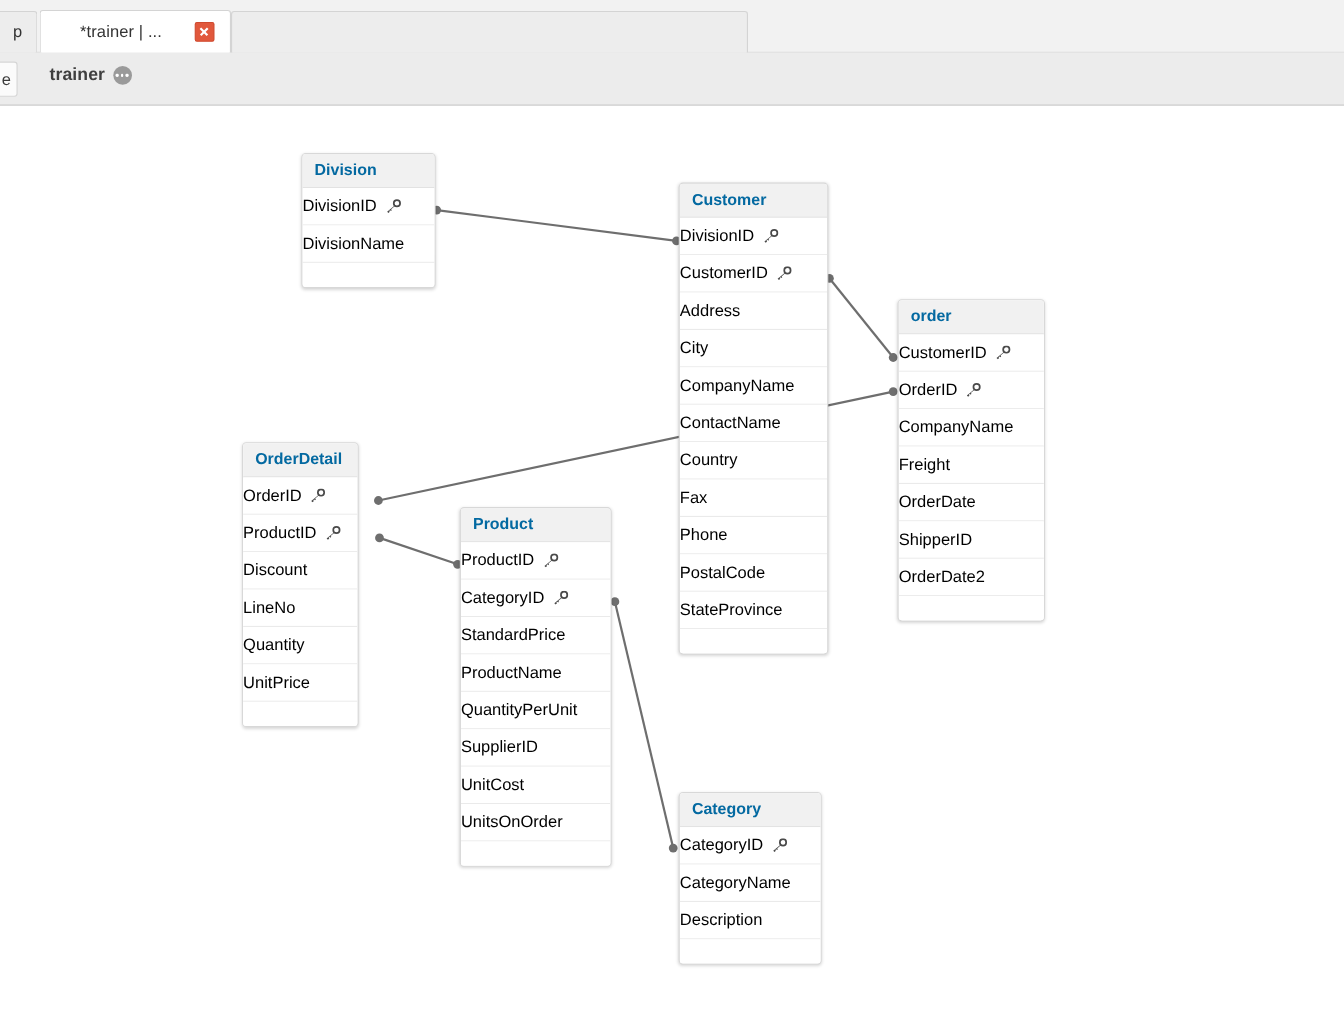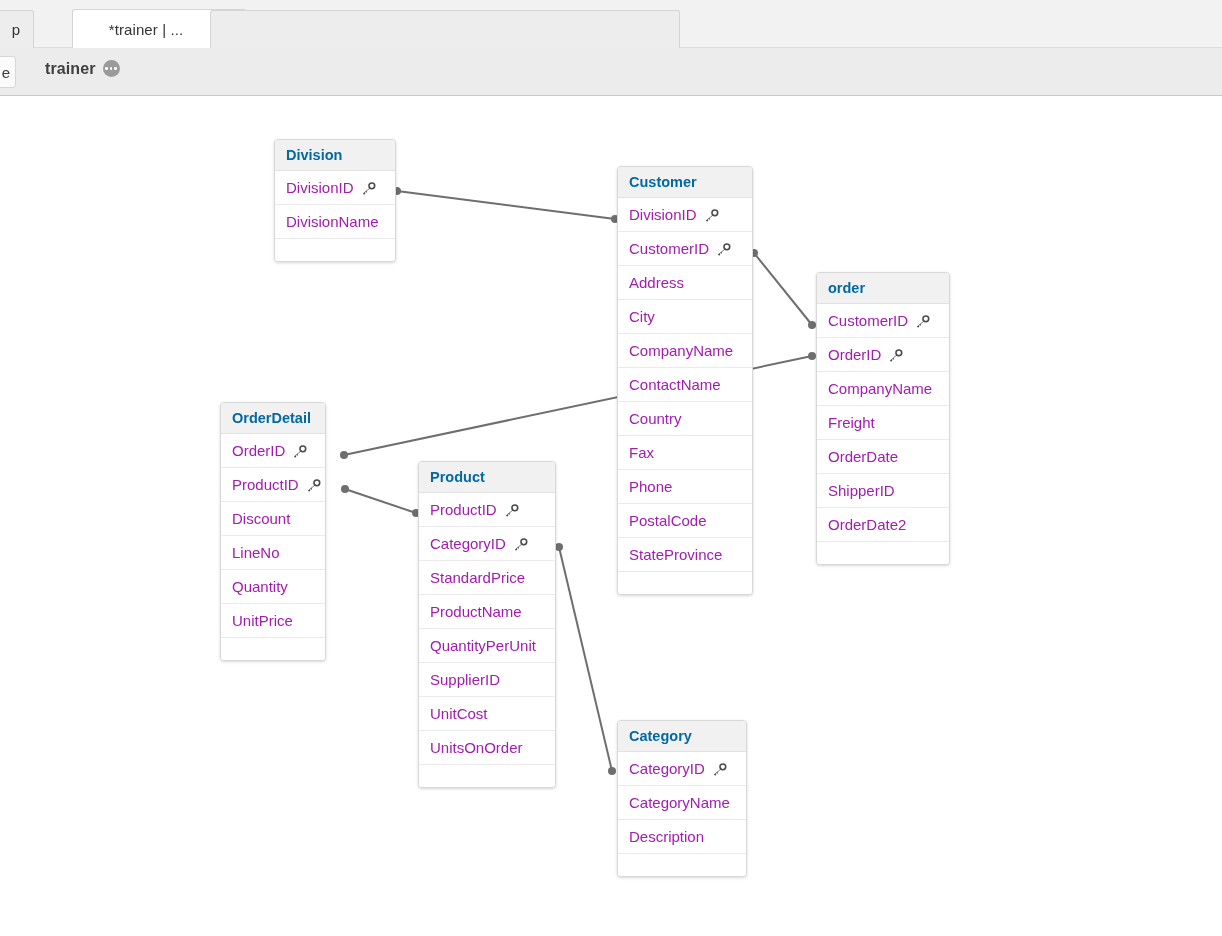--- a/index.html
+++ b/index.html
@@ -45,21 +45,20 @@
     padding-left: 8px;
     background: #ededed;
   }
   .tab.active {
     left: 36px;
     width: 174px;
     background: #ffffff;
     border-color: #d4d4d4;
     height: 39px;
     top: 9px;
-    margin-left: 36px;
   }
   .tab.trailing {
     left: 210px;
     width: 470px;
     background: #ededed;
     border-top-color: #d4d4d4;
   }
   .tab-label {
     flex: 1;
     text-align: center;
@@ -163,23 +162,22 @@
     padding-left: 11px;
     font-size: 14.5px;
     font-weight: bold;
     color: #0369a1;
     box-sizing: border-box;
   }
   .entity-field {
     height: 34px;
     border-bottom: 1px solid #eaeaea;
     display: flex; align-items: center;
-    padding-left: 11px;
     font-size: 15px;
-    color: #a21caf;
+    color: #000000;
     box-sizing: border-box;
     background: #ffffff;
   }
   .entity-field:last-child { border-bottom: none; }
   .entity-footer {
     height: 22px;
     background: #ffffff;
   }
   .key-icon {
     margin-left: 7px;

